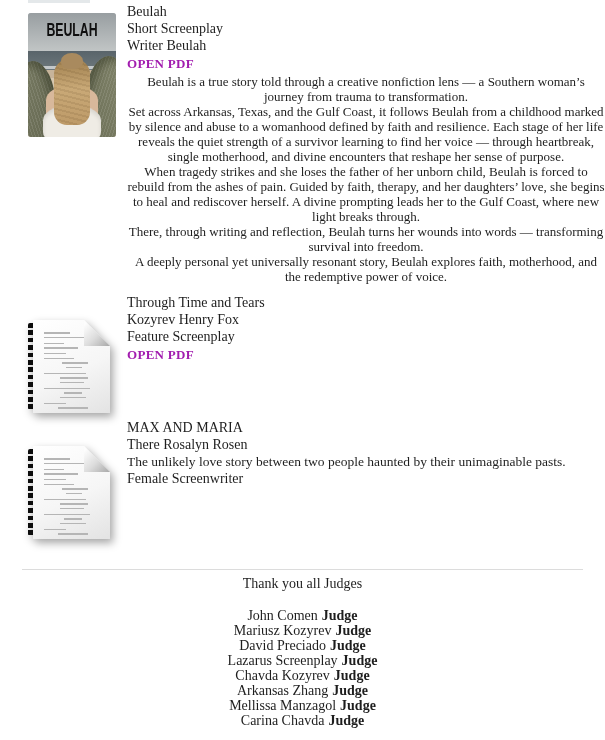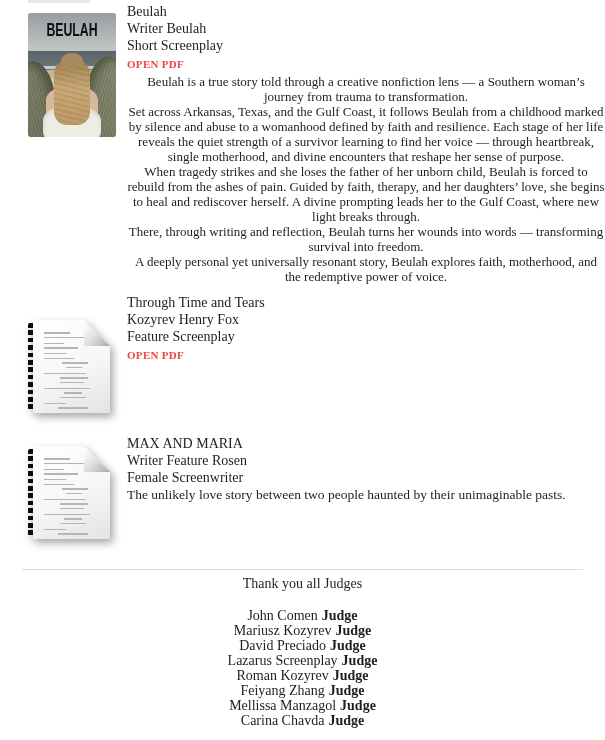--- a/index.html
+++ b/index.html
@@ -8,22 +8,22 @@
     background:#ffffff; font-family:"Liberation Serif", serif; color:#1e1e1e;
   }
 
   
   .top-sliver { position:absolute; left:28px; top:0; width:62px; height:3px; background:#e4e8ea; }
 
   
   .entry-text { position:absolute; left:127px; width:478px; }
   .hline { font-size:14px; line-height:17px; }
   .pdf-link {
-    display:inline-block; margin-top:2px; font-size:11px; line-height:14px;
-    font-weight:700; letter-spacing:.3px; color:#ef4444; text-decoration:none; cursor:pointer;
+    display:inline-block; margin-top:2px; font-size:13px; line-height:14px;
+    font-weight:700; letter-spacing:.3px; color:#a21caf; text-decoration:none; cursor:pointer;
   }
   .desc { margin-top:2px; font-size:13px; line-height:15px; }
   .desc p { margin:0;text-align:center; }
   .one-line-desc { font-size:13.5px; line-height:17px; }
 
   
   .poster {
     position:absolute; left:28px; top:13px; width:88px; height:124px;
     border-radius:3px; overflow:hidden; background:#b9bec0; cursor:pointer;
   }
@@ -107,21 +107,21 @@
   .script-page i:nth-child(13) { width:18px; margin-left:20px; }
   .script-page i:nth-child(14) { width:26px; margin-left:16px; }
   .script-page i:nth-child(15) { width:22px; margin-top:4.5px; }
   .script-page i:nth-child(16) { width:30px; margin-left:14px; }
 
   
   .entry1-text { top:3px; }
   .icon-2 { left:28px; top:320px; }
   .entry2-text { top:294px; }
   .icon-3 { left:28px; top:446px; }
-  .entry3-text { top:435px; }
+  .entry3-text { top:419px; }
 
   
   .divider { position:absolute; left:22px; right:22px; top:569px; height:1px; background:#dcdcdc; }
   .footer { position:absolute; left:0; right:0; top:576px; text-align:center; }
   .thanks { font-size:14px; line-height:16px; margin-bottom:16px; }
   .judge-line { font-size:14px; line-height:15px; }
   .judge-role { font-weight:700; margin-left:4px; }
 </style>
 </head>
 <body>
@@ -140,22 +140,22 @@
     <div class="p-dune p-dune-r"></div>
     <div class="p-shoulders"></div>
     <div class="p-top"></div>
     <div class="p-hair"></div>
     <div class="p-head"></div>
     <div class="p-title">BEULAH</div>
   </div>
 
   <div class="entry-text entry1-text">
     <div class="hline">Beulah</div>
+    <div class="hline">Short Screenplay</div>
     <div class="hline">Writer Beulah</div>
-    <div class="hline">Short Screenplay</div>
     <a class="pdf-link">OPEN PDF</a>
     <div class="desc">
 
     <p>Beulah is a true story told through a creative nonfiction lens — a Southern woman’s journey from trauma to transformation.</p>
         <p>Set across Arkansas, Texas, and the Gulf Coast, it follows Beulah from a childhood marked by silence and abuse to a womanhood defined by faith and resilience. Each stage of her life reveals the quiet strength of a survivor learning to find her voice — through heartbreak, single motherhood, and divine encounters that reshape her sense of purpose.</p>
         <p>When tragedy strikes and she loses the father of her unborn child, Beulah is forced to rebuild from the ashes of pain. Guided by faith, therapy, and her daughters’ love, she begins to heal and rediscover herself. A divine prompting leads her to the Gulf Coast, where new light breaks through.</p>
         <p>There, through writing and reflection, Beulah turns her wounds into words — transforming survival into freedom.</p>
         <p>A deeply personal yet universally resonant story, Beulah explores faith, motherhood, and the redemptive power of voice.</p>
       </div>
   </div>
@@ -208,23 +208,23 @@
         <i></i>
         <i></i>
         <i></i>
         <i></i>
     </div>
     <div class="script-fold"></div>
   </div>
 
   <div class="entry-text entry3-text">
     <div class="hline">MAX AND MARIA</div>
-    <div class="hline">Writer Feature Rosen</div>
+    <div class="hline">There Rosalyn Rosen</div>
+    <div class="hline one-line-desc">The unlikely love story between two people haunted by their unimaginable pasts.</div>
     <div class="hline">Female Screenwriter</div>
-    <div class="hline one-line-desc">The unlikely love story between two people haunted by their unimaginable pasts.</div>
   </div>
 
   <div class="divider"></div>
 
   <div class="footer">
     <div class="thanks">Thank you all Judges</div>
     <div>
 
         <div class="judge-line">
           <span>John Comen</span><b class="judge-role">Judge</b>
@@ -237,25 +237,25 @@
 
         <div class="judge-line">
           <span>David Preciado</span><b class="judge-role">Judge</b>
         </div>
 
         <div class="judge-line">
           <span>Lazarus Screenplay</span><b class="judge-role">Judge</b>
         </div>
 
         <div class="judge-line">
-          <span>Roman Kozyrev</span><b class="judge-role">Judge</b>
-        </div>
-
-        <div class="judge-line">
-          <span>Feiyang Zhang</span><b class="judge-role">Judge</b>
+          <span>Chavda Kozyrev</span><b class="judge-role">Judge</b>
+        </div>
+
+        <div class="judge-line">
+          <span>Arkansas Zhang</span><b class="judge-role">Judge</b>
         </div>
 
         <div class="judge-line">
           <span>Mellissa Manzagol</span><b class="judge-role">Judge</b>
         </div>
 
         <div class="judge-line">
           <span>Carina Chavda</span><b class="judge-role">Judge</b>
         </div>
       </div>

